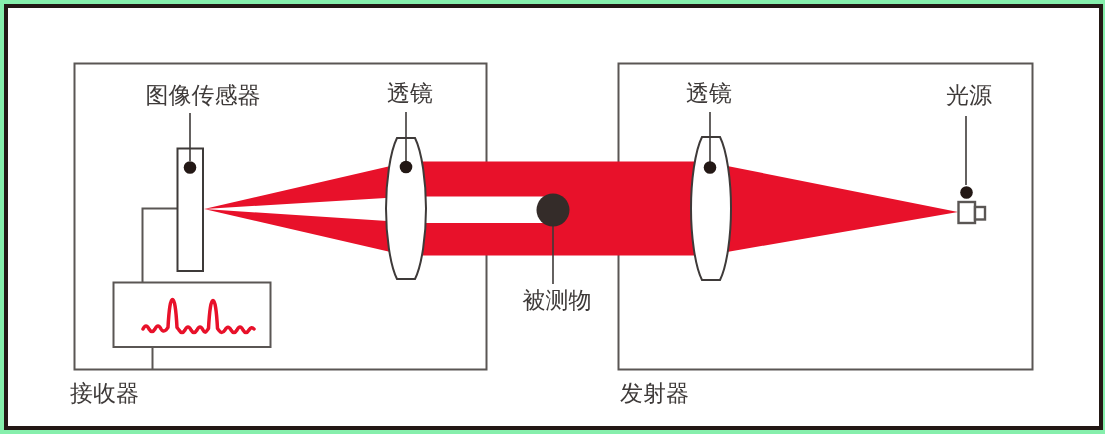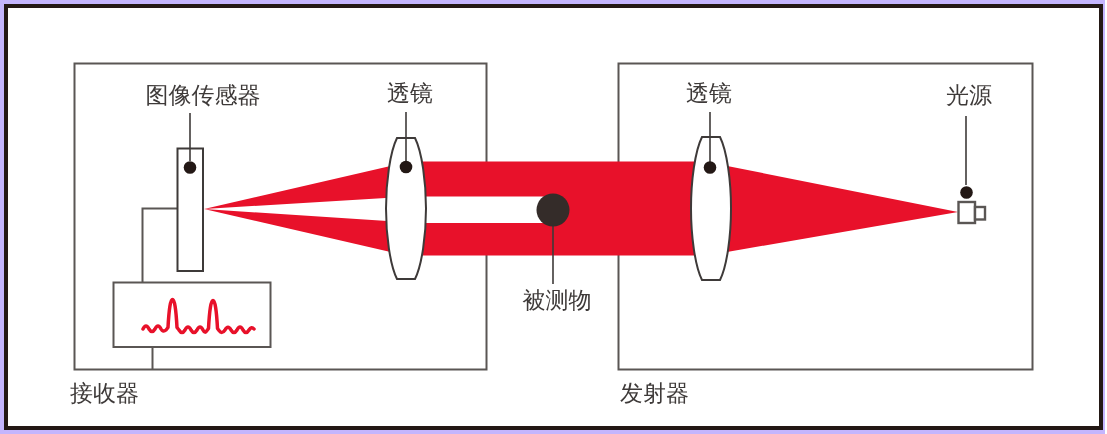--- a/index.html
+++ b/index.html
@@ -5,21 +5,21 @@
   html, body {
     margin: 0;
     padding: 0;
     background: #ffffff;
     font-family: "Liberation Sans", "DejaVu Sans", sans-serif;
   }
   .stage {
     position: relative;
     width: 1105px;
     height: 434px;
-    background: #c4b5fd;
+    background: #86efac;
     overflow: hidden;
   }
   svg { display: block; }
   text {
     font-family: "Liberation Sans", "DejaVu Sans", sans-serif;
     fill: #3e3a39;
     font-size: 23px;
   }
   .label-mid { text-anchor: middle; }
   .label-start { text-anchor: start; }

